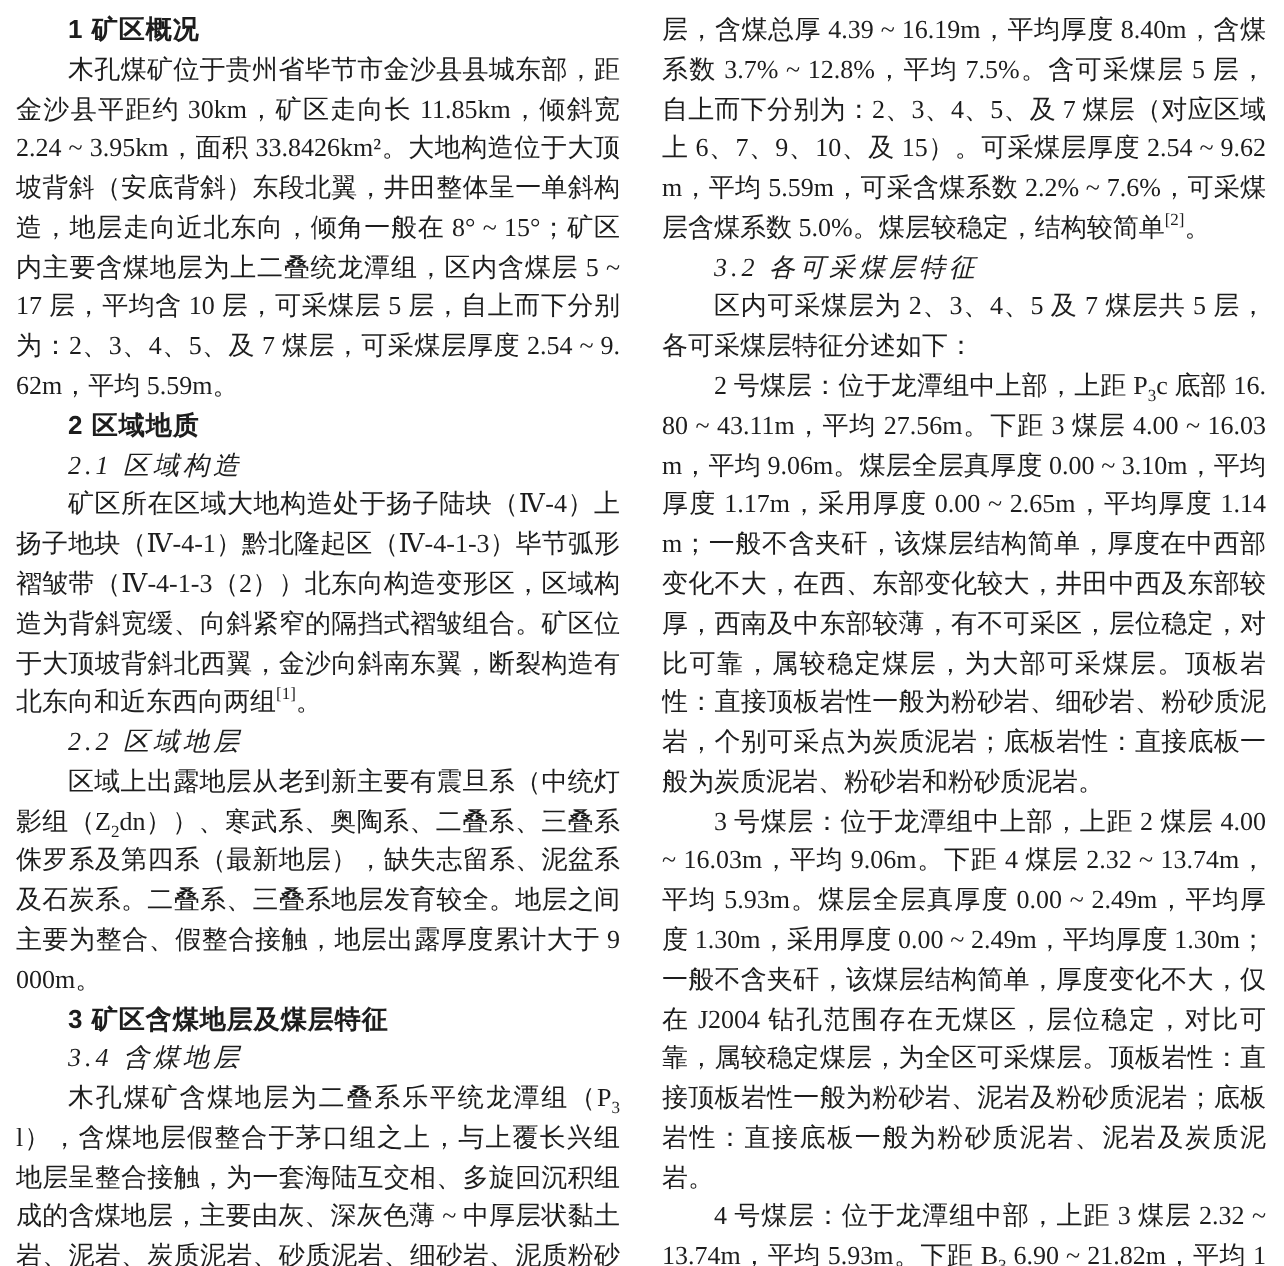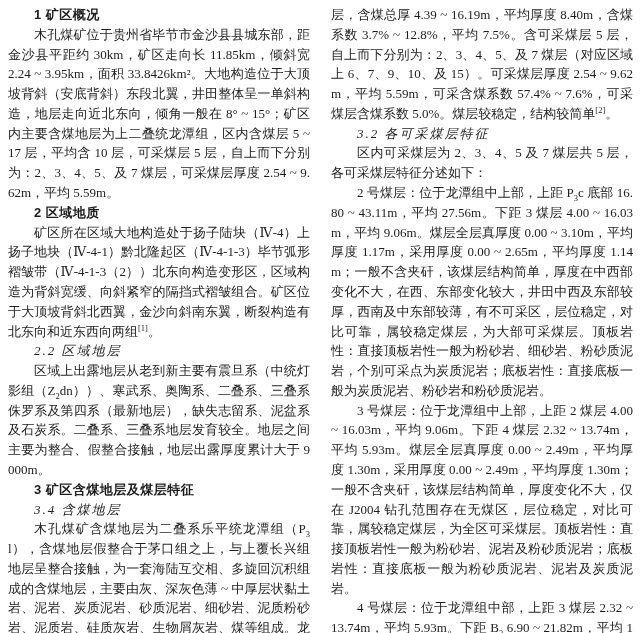--- a/index.html
+++ b/index.html
@@ -67,30 +67,31 @@
 </style>
 </head>
 <body>
 
 <div class="page">
 
   <div class="col">
     <div class="block h1">1 矿区概况</div>
     <p class="block">木孔煤矿位于贵州省毕节市金沙县县城东部，距金沙县平距约 30km，矿区走向长 11.85km，倾斜宽 2.24 ~ 3.95km，面积 33.8426km²。大地构造位于大顶坡背斜（安底背斜）东段北翼，井田整体呈一单斜构造，地层走向近北东向，倾角一般在 8° ~ 15°；矿区内主要含煤地层为上二叠统龙潭组，区内含煤层 5 ~ 17 层，平均含 10 层，可采煤层 5 层，自上而下分别为：2、3、4、5、及 7 煤层，可采煤层厚度 2.54 ~ 9.62m，平均 5.59m。</p>
     <div class="block h1">2 区域地质</div>
+    <div class="block h2">2.1 区域构造</div>
     <p class="block"><span>矿区所在区域大地构造处于扬子陆块（Ⅳ-4）上扬子地块（Ⅳ-4-1）黔北隆起区（Ⅳ-4-1-3）毕节弧形褶皱带（Ⅳ-4-1-3（2））北东向构造变形区，区域构造为背斜宽缓、向斜紧窄的隔挡式褶皱组合。矿区位于大顶坡背斜北西翼，金沙向斜南东翼，断裂构造有北东向和近东西向两组</span><span class="sup">[1]</span><span>。</span></p>
     <div class="block h2">2.2 区域地层</div>
     <p class="block"><span>区域上出露地层从老到新主要有震旦系（中统灯影组（Z</span><span class="sub">2</span><span>dn））、寒武系、奥陶系、二叠系、三叠系侏罗系及第四系（最新地层），缺失志留系、泥盆系及石炭系。二叠系、三叠系地层发育较全。地层之间主要为整合、假整合接触，地层出露厚度累计大于 9000m。</span></p>
     <div class="block h1">3 矿区含煤地层及煤层特征</div>
     <div class="block h2">3.4 含煤地层</div>
     <p class="block"><span>木孔煤矿含煤地层为二叠系乐平统龙潭组（P</span><span class="sub">3</span><span>l），含煤地层假整合于茅口组之上，与上覆长兴组地层呈整合接触，为一套海陆互交相、多旋回沉积组成的含煤地层，主要由灰、深灰色薄 ~ 中厚层状黏土岩、泥岩、炭质泥岩、砂质泥岩、细砂岩、泥质粉砂岩、泥质岩、硅质灰岩、生物屑灰岩、煤等组成。龙潭组厚度 97.82 ~ 143.71m，平均 111.83m，含煤 55 ~ 17 层，平均含 10</span></p>
   </div>
 
   <div class="col">
-    <p class="block cont"><span>层，含煤总厚 4.39 ~ 16.19m，平均厚度 8.40m，含煤系数 3.7% ~ 12.8%，平均 7.5%。含可采煤层 5 层，自上而下分别为：2、3、4、5、及 7 煤层（对应区域上 6、7、9、10、及 15）。可采煤层厚度 2.54 ~ 9.62m，平均 5.59m，可采含煤系数 57.4% ~ 7.6%，可采煤层含煤系数 5.0%。煤层较稳定，结构较简单</span><span class="sup">[2]</span><span>。</span></p>
+    <p class="block cont"><span>层，含煤总厚 4.39 ~ 16.19m，平均厚度 8.40m，含煤系数 3.7% ~ 12.8%，平均 7.5%。含可采煤层 5 层，自上而下分别为：2、3、4、5、及 7 煤层（对应区域上 6、7、9、10、及 15）。可采煤层厚度 2.54 ~ 9.62m，平均 5.59m，可采含煤系数 2.2% ~ 7.6%，可采煤层含煤系数 5.0%。煤层较稳定，结构较简单</span><span class="sup">[2]</span><span>。</span></p>
     <div class="block h2">3.2 各可采煤层特征</div>
     <p class="block">区内可采煤层为 2、3、4、5 及 7 煤层共 5 层，各可采煤层特征分述如下：</p>
     <p class="block"><span>2 号煤层：位于龙潭组中上部，上距 P</span><span class="sub">3</span><span>c 底部 16.80 ~ 43.11m，平均 27.56m。下距 3 煤层 4.00 ~ 16.03m，平均 9.06m。煤层全层真厚度 0.00 ~ 3.10m，平均厚度 1.17m，采用厚度 0.00 ~ 2.65m，平均厚度 1.14m；一般不含夹矸，该煤层结构简单，厚度在中西部变化不大，在西、东部变化较大，井田中西及东部较厚，西南及中东部较薄，有不可采区，层位稳定，对比可靠，属较稳定煤层，为大部可采煤层。顶板岩性：直接顶板岩性一般为粉砂岩、细砂岩、粉砂质泥岩，个别可采点为炭质泥岩；底板岩性：直接底板一般为炭质泥岩、粉砂岩和粉砂质泥岩。</span></p>
     <p class="block">3 号煤层：位于龙潭组中上部，上距 2 煤层 4.00 ~ 16.03m，平均 9.06m。下距 4 煤层 2.32 ~ 13.74m，平均 5.93m。煤层全层真厚度 0.00 ~ 2.49m，平均厚度 1.30m，采用厚度 0.00 ~ 2.49m，平均厚度 1.30m；一般不含夹矸，该煤层结构简单，厚度变化不大，仅在 J2004 钻孔范围存在无煤区，层位稳定，对比可靠，属较稳定煤层，为全区可采煤层。顶板岩性：直接顶板岩性一般为粉砂岩、泥岩及粉砂质泥岩；底板岩性：直接底板一般为粉砂质泥岩、泥岩及炭质泥岩。</p>
     <p class="block"><span>4 号煤层：位于龙潭组中部，上距 3 煤层 2.32 ~ 13.74m，平均 5.93m。下距 B</span><span class="sub">3</span><span> 6.90 ~ 21.82m，平均 12.09m。煤层全层真厚度 0.76 ~ 3.35m，平均厚度</span></p>
   </div>
 
 </div>
 
 </body></html>

